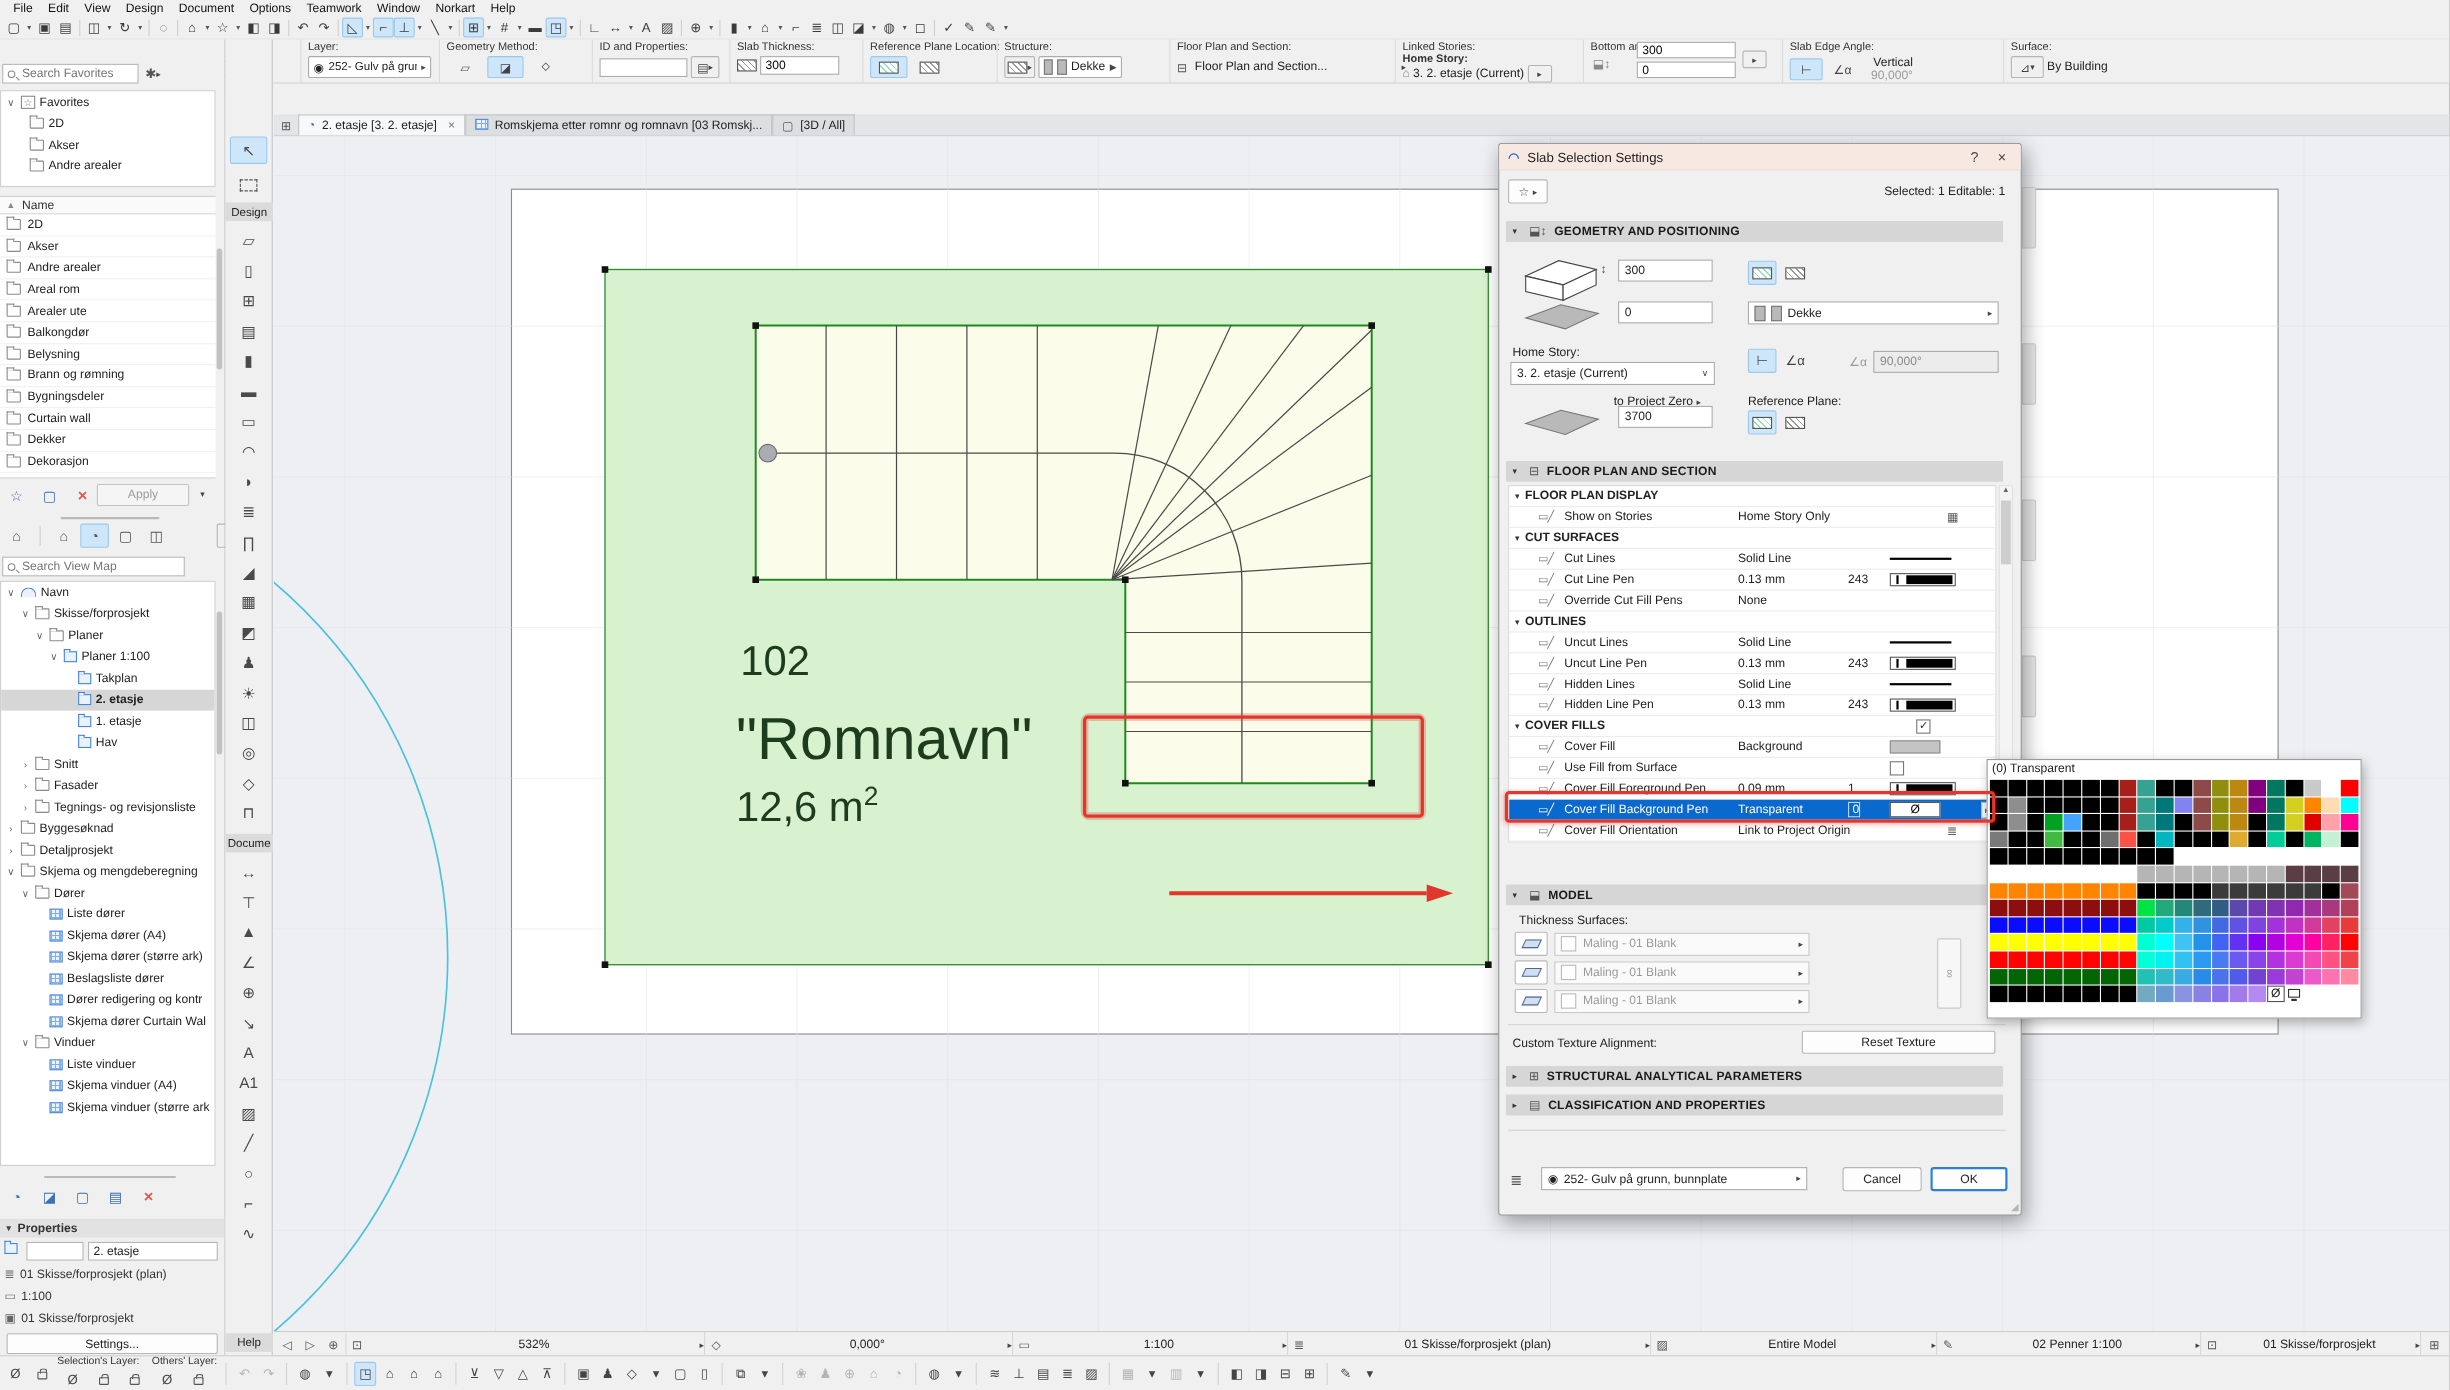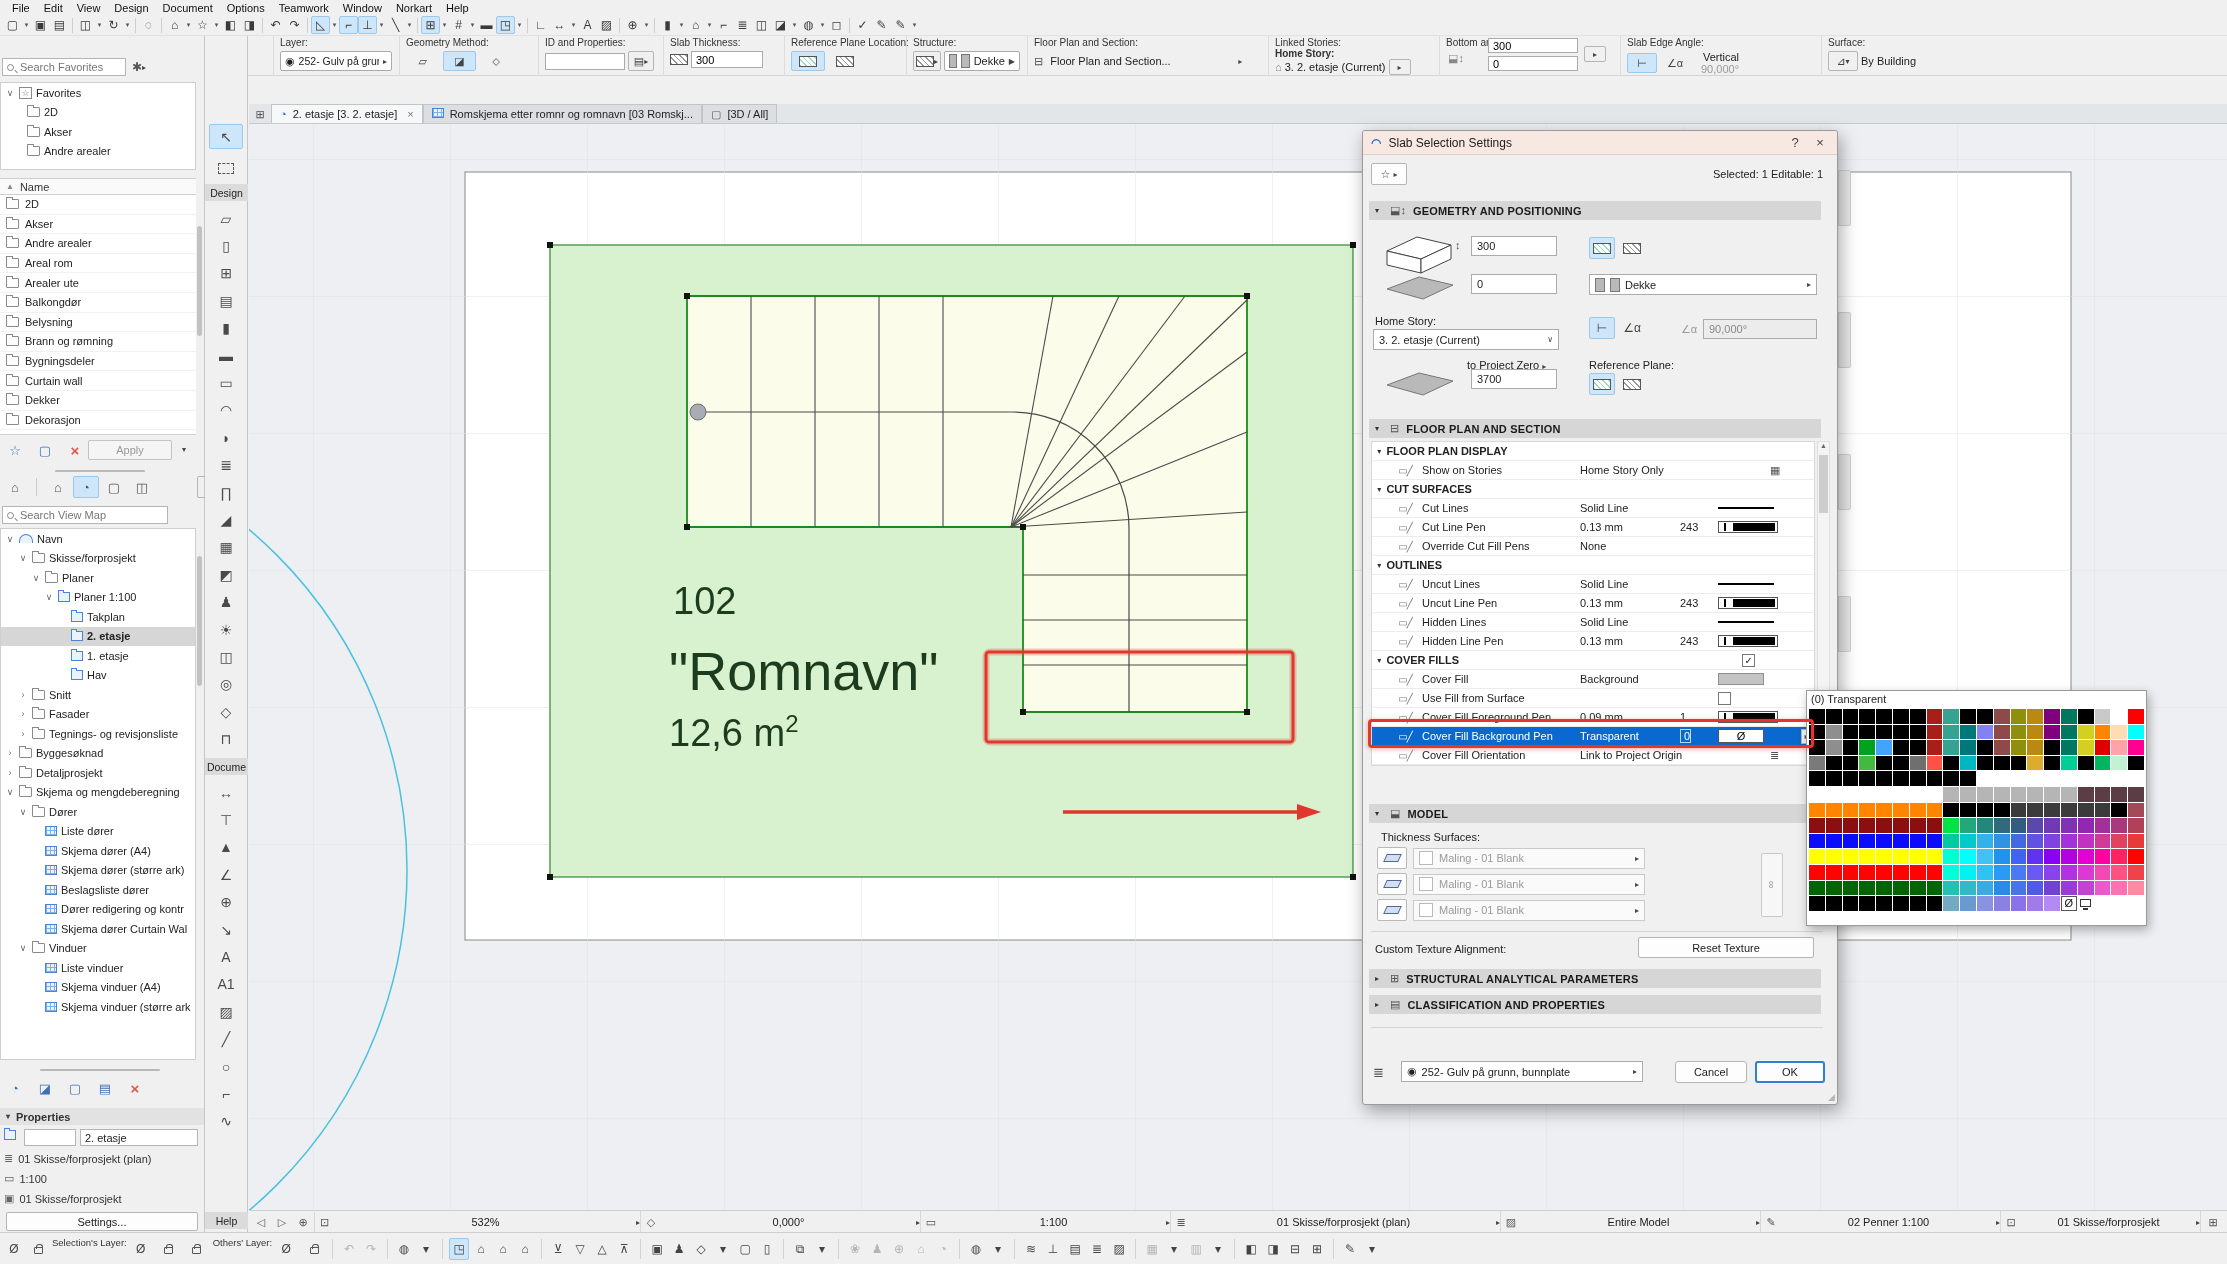--- a/index.html
+++ b/index.html
@@ -80,21 +80,21 @@
   .tab .tx{color:#777;font-size:11px;margin-left:4px}
   .canvas{position:absolute;left:249px;top:124px;width:1978px;height:1086px;background:#edeff2}
   .statusbar{position:absolute;left:249px;top:1210px;width:1978px;height:22px;background:#f0f0f0;border-top:1px solid #cfcfcf}
   .sseg{position:absolute;top:0;height:22px;border-right:1px solid #d8d8d8;display:flex;align-items:center;justify-content:center;gap:6px}
   .sseg .lab{flex:1;text-align:center;color:#222}
   .smini{display:flex;align-items:center;gap:1px;position:absolute;top:0;height:22px}
   .sbtn{width:20px;height:20px;display:flex;align-items:center;justify-content:center;color:#555;font-size:11px}
 
   
   .bottombar{position:absolute;left:0;top:1232px;width:2227px;height:32px;background:#f0f0f0;border-top:1px solid #cfcfcf;display:flex;align-items:center;padding-left:4px;gap:2px}
-  .bb-group{display:flex;flex-direction:row;align-items:flex-start;line-height:10px;margin:0 2px}
+  .bb-group{display:flex;flex-direction:column;align-items:flex-start;line-height:10px;margin:0 2px}
   .bb-lab{font-size:9.5px;color:#333;white-space:nowrap}
   .bb-icons{display:flex;gap:8px;padding-left:4px}
   .bbtn{width:20px;height:22px;display:flex;align-items:center;justify-content:center;font-size:12px;color:#444;border:1px solid transparent;border-radius:2px}
   .bbtn.active{background:#cde6f9;border-color:#9cc8ec}
   .bbtn.grey{color:#b5b5b5}
   .bb-sep{width:1px;height:20px;background:#d2d2d2;margin:0 4px}
   .i-lock{width:9px;height:7px;border:1px solid #555;border-radius:1px;position:relative;margin-top:4px}
   .i-lock::before{content:"";position:absolute;left:1px;top:-4px;width:5px;height:4px;border:1px solid #555;border-bottom:none;border-radius:3px 3px 0 0}
 
   
@@ -310,21 +310,21 @@
             <span class="arr">▸</span>
           </span>
         <div class="ib-combo" style="width:76px">
           <span class="sq"></span>
             <span class="sq"></span>
           <span>Dekke</span>
           <span class="arr" style="margin-left:auto">▶</span>
         </div>
       </div>
     </div>
-    <div class="ib-sec" style="left:876px;width:236px">
+    <div class="ib-sec" style="left:912px;width:236px">
       <span class="ib-l">Floor Plan and Section:</span>
       <div class="ib-row">
         <span style="color:#555">⊟</span>
         <div class="ib-combo" style="width:200px;border:none;background:transparent">
           <span>Floor Plan and Section...</span>
           <span class="arr" style="margin-left:auto">▸</span>
         </div>
       </div>
     </div>
     <div class="ib-sec" style="left:1117px;width:170px">

